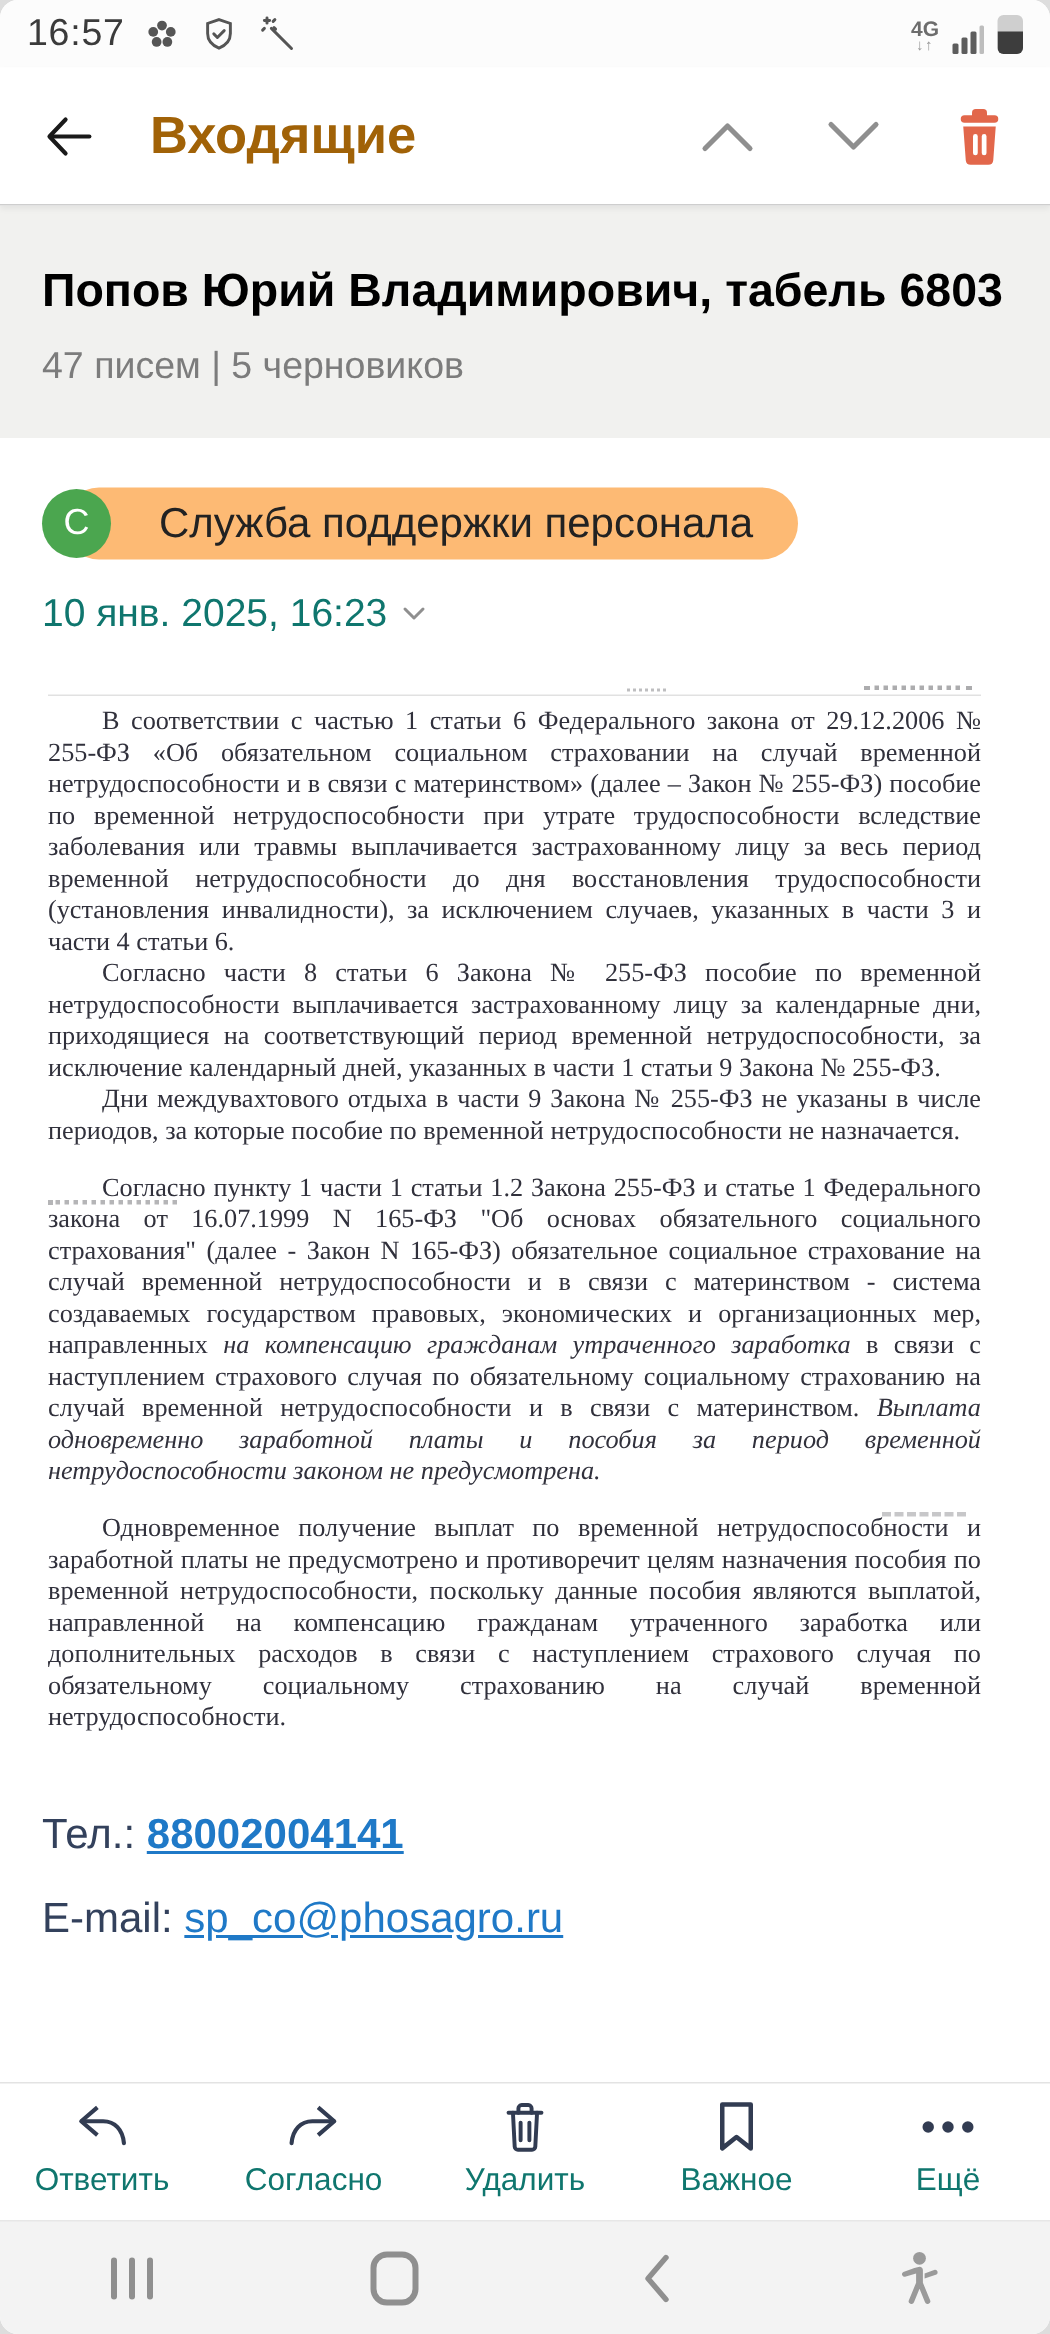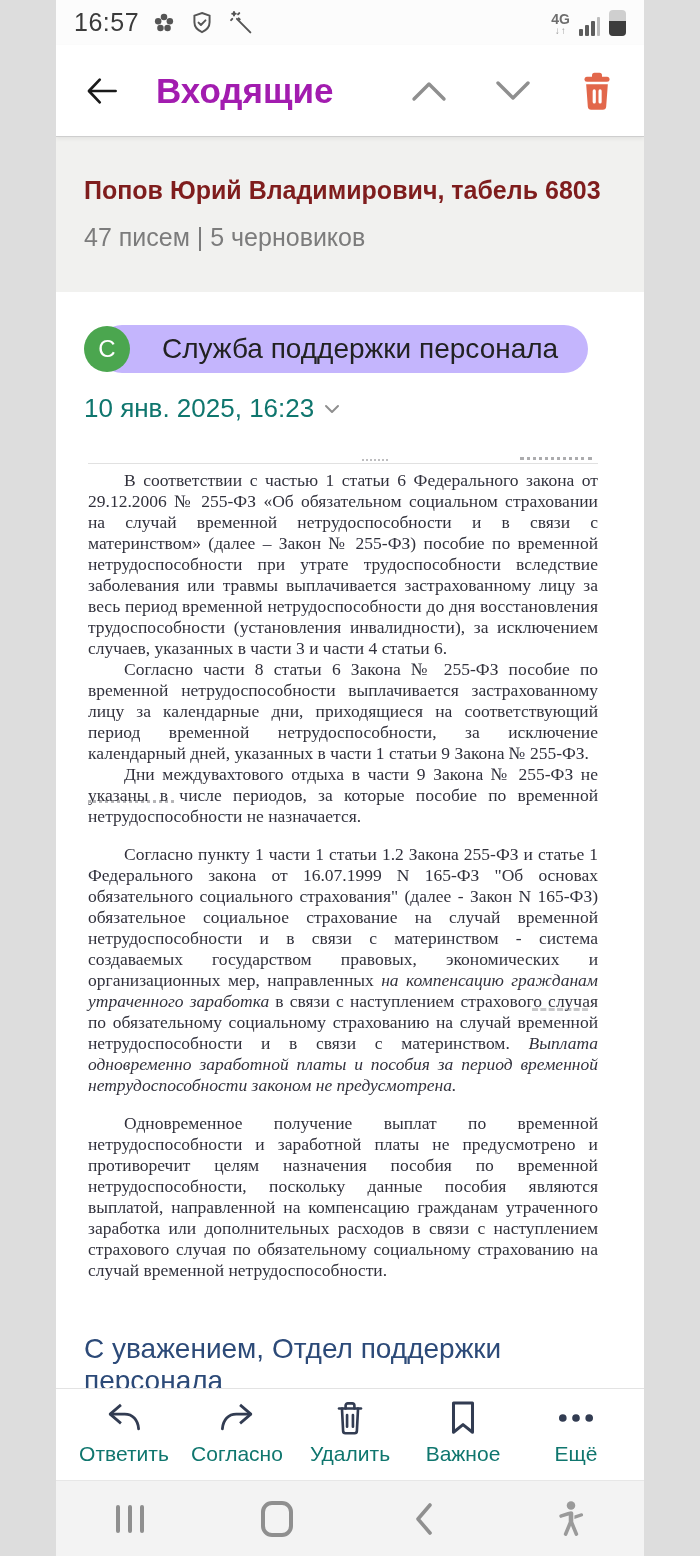--- a/index.html
+++ b/index.html
@@ -1,20 +1,20 @@
 <!DOCTYPE html>
 <html><head>
 <meta charset="utf-8">
 <style>
   * { margin:0; padding:0; box-sizing:border-box; }
   html,body { background:#dddddd; }
   .phone {
-    width:588px; height:1556px; margin:0 auto; background:#ffffff;
+    width:700px; height:1556px; margin:0 auto; background:#ffffff;
     font-family:"Liberation Sans", sans-serif; color:#1c1c1c;
-    display:flex; flex-direction:column; overflow:hidden; position:relative;
+    display:flex; flex-direction:column; overflow:hidden; position:relative;border-radius:12px;
   }
 
   
   .status-bar { height:45px; background:#fcfcfc; display:flex; align-items:center; padding:0 18px; flex:none; }
   .status-left { display:flex; align-items:center; gap:12px; }
   .status-time { font-size:25px; color:#3b3b3b; letter-spacing:0.5px; }
   .status-ico { display:flex; align-items:center; }
   .status-right { margin-left:auto; display:flex; align-items:flex-end; gap:9px; }
   .net-4g { display:flex; flex-direction:column; align-items:center; line-height:1; color:#6d6d6d; }
   .net-4g .g { font-size:14px; font-weight:bold; }
@@ -24,35 +24,35 @@
   .signal i.b1{height:7px}.signal i.b2{height:11px}.signal i.b3{height:15px}
   .signal i.b4{height:19px; background:#bdbdbd; width:3px;}
   .battery { width:17px; height:26px; border-radius:4px; overflow:hidden; position:relative; background:#cfcfcf; }
   .battery:before { content:""; position:absolute; top:-3px; left:5px; width:7px; height:3px; background:#cfcfcf; border-radius:2px 2px 0 0; }
   .battery .fill { position:absolute; bottom:0; left:0; right:0; height:55%; background:#3d3d3d; }
 
   
   .app-bar { height:92px; background:#ffffff; border-bottom:1px solid #cecece;
     display:flex; align-items:center; padding:0 24px; flex:none; box-shadow:0 2px 4px rgba(0,0,0,0.06); z-index:3; }
   .back-btn { width:44px; height:44px; display:flex; align-items:center; justify-content:center; }
-  .app-title { font-size:35px; font-weight:700; color:#a21caf; margin-left:32px; }
+  .app-title { font-size:35px; font-weight:700; color:#a16207; margin-left:32px; }
   .app-bar-actions { margin-left:auto; display:flex; align-items:center; gap:38px; }
   .chev-btn { width:46px; height:44px; display:flex; align-items:center; justify-content:center; }
   .trash-btn { width:46px; height:46px; display:flex; align-items:center; justify-content:center; }
 
   
   .content { flex:1 1 auto; overflow:hidden; display:flex; flex-direction:column; background:#ffffff; }
 
   .thread-header { background:#f1f1ef; padding:38px 28px 0; height:155px; flex:none; }
-  .thread-subject { font-size:25px; font-weight:700; color:#7f1d1d; line-height:1.2; }
+  .thread-subject { font-size:31px; font-weight:700; color:#000000; line-height:1.2; }
   .thread-meta { font-size:25px; color:#7c7c7c; margin-top:18px; }
 
   .message { padding:0 28px; flex:1 1 auto; }
   .sender-row { position:relative; height:48px; margin-top:33px; }
-  .sender-pill { position:absolute; left:14px; top:0; height:48px; background:#c4b5fd; border-radius:24px;
+  .sender-pill { position:absolute; left:14px; top:0; height:48px; background:#fdba74; border-radius:24px;
     display:flex; align-items:center; padding:0 30px 0 64px; white-space:nowrap; }
   .sender-name { font-size:28px; color:#222222; }
   .avatar { position:absolute; left:0; top:1px; width:46px; height:46px; border-radius:50%;
     display:flex; align-items:center; justify-content:center; color:#ffffff; font-size:24px; }
   .date-row { margin-top:20px; display:flex; align-items:center; gap:10px; color:#0f766e; font-size:26px; }
 
   
   .document { position:relative; margin:46px 18px 0 4px; font-family:"Liberation Serif", serif;
     color:#31313c; font-size:17.5px; line-height:21px; text-align:justify; }
   .doc-p { text-indent:36px; }
@@ -197,21 +197,20 @@
         <div id="doc-body">
             <p class="doc-p"><span>В соответствии с частью 1 статьи 6 Федерального закона от 29.12.2006 № 255-ФЗ «Об обязательном социальном страховании на случай временной нетрудоспособности и в связи с материнством» (далее – Закон № 255-ФЗ) пособие по временной нетрудоспособности при утрате трудоспособности вследствие заболевания или травмы выплачивается застрахованному лицу за весь период временной нетрудоспособности до дня восстановления трудоспособности (установления инвалидности), за исключением случаев, указанных в части 3 и части 4 статьи 6.</span></p>
             <p class="doc-p"><span>Согласно части 8 статьи 6 Закона № 255-ФЗ пособие по временной нетрудоспособности выплачивается застрахованному лицу за календарные дни, приходящиеся на соответствующий период временной нетрудоспособности, за исключение календарный дней, указанных в части 1 статьи 9 Закона № 255-ФЗ.</span></p>
             <p class="doc-p"><span>Дни междувахтового отдыха в части 9 Закона № 255-ФЗ не указаны в числе периодов, за которые пособие по временной нетрудоспособности не назначается.</span></p>
             <p class="doc-p gap"><span>Согласно пункту 1 части 1 статьи 1.2 Закона 255-ФЗ и статье 1 Федерального закона от 16.07.1999 N 165-ФЗ "Об основах обязательного социального страхования" (далее - Закон N 165-ФЗ) обязательное социальное страхование на случай временной нетрудоспособности и в связи с материнством - система создаваемых государством правовых, экономических и организационных мер, направленных </span><span class="it">на компенсацию гражданам утраченного заработка</span><span> в связи с наступлением страхового случая по обязательному социальному страхованию на случай временной нетрудоспособности и в связи с материнством. </span><span class="it">Выплата одновременно заработной платы и пособия за период временной нетрудоспособности законом не предусмотрена.</span></p>
             <p class="doc-p gap"><span>Одновременное получение выплат по временной нетрудоспособности и заработной платы не предусмотрено и противоречит целям назначения пособия по временной нетрудоспособности, поскольку данные пособия являются выплатой, направленной на компенсацию гражданам утраченного заработка или дополнительных расходов в связи с наступлением страхового случая по обязательному социальному страхованию на случай временной нетрудоспособности.</span></p>
           </div>
       </div>
 
       <div class="signature">
-        <div class="sig-closing">С уважением, Отдел поддержки персонала</div>
         <div class="sig-line">
           <span>Тел.:</span>
           <a href="#" class="phone-link">88002004141</a>
         </div>
         <div class="sig-line">
           <span>E-mail:</span>
           <a href="#">sp_co@phosagro.ru</a>
         </div>
       </div>
 

